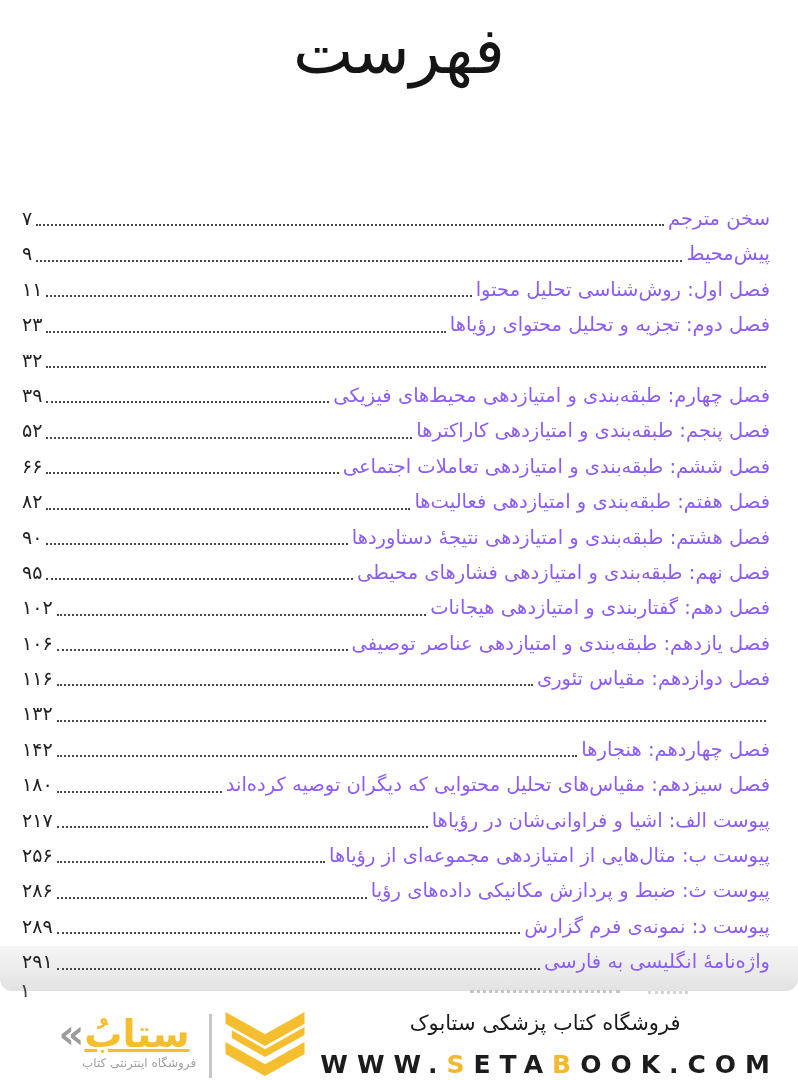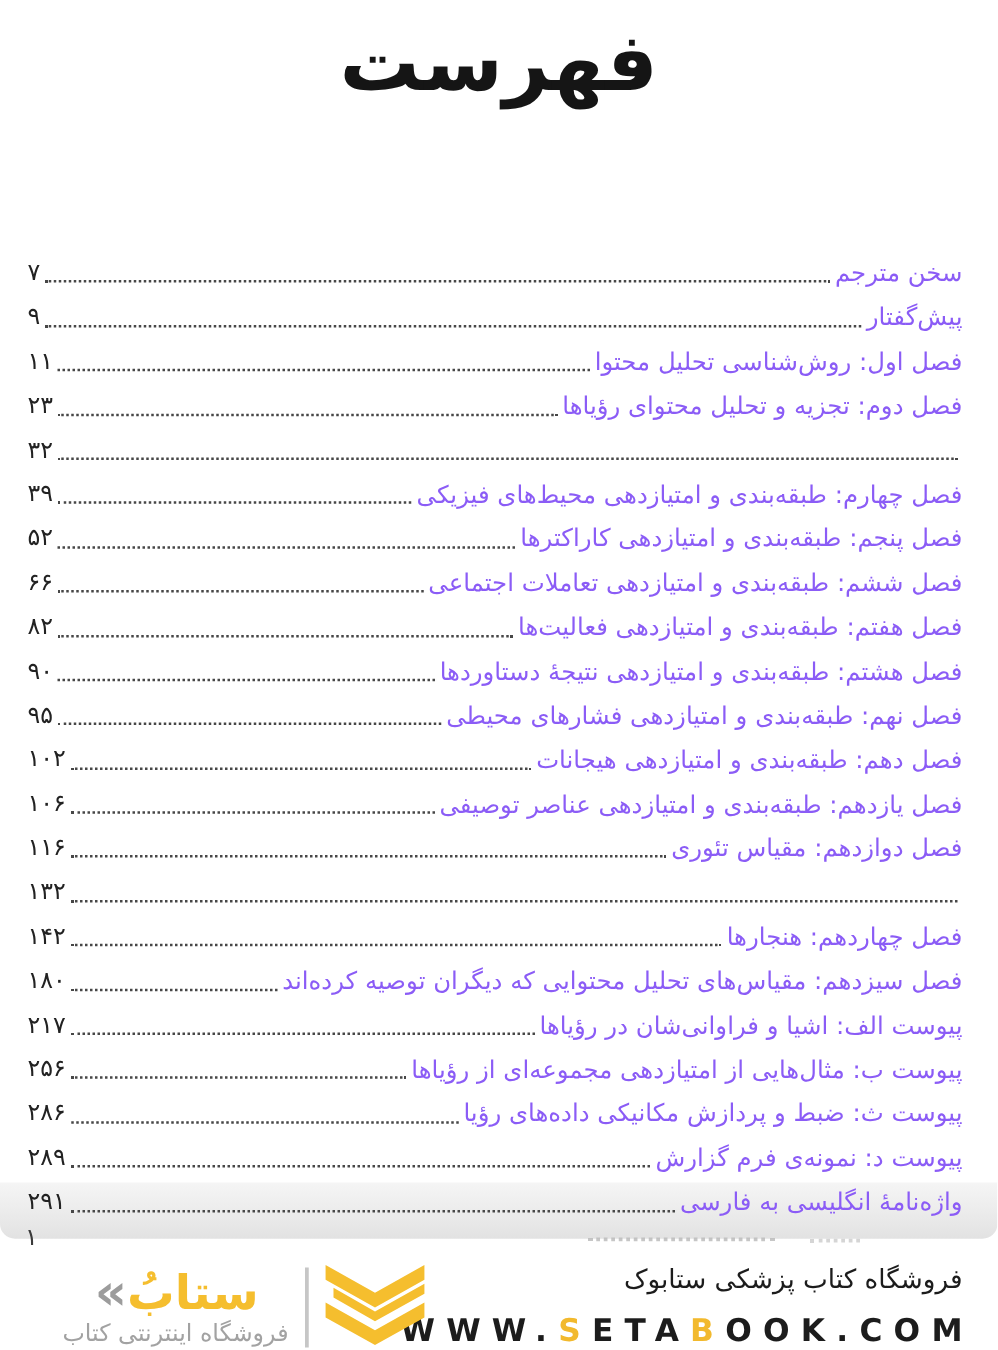--- a/index.html
+++ b/index.html
@@ -8,21 +8,21 @@
     width:798px;height:1080px;
     background:#ffffff;
     overflow:hidden;
     font-family:"DejaVu Sans", sans-serif;
     color:#1f1f1f;
   }
   
   .page-title{
     position:absolute;top:14px;left:0;right:0;
     text-align:center;
-    font-size:64px;font-weight:bold;color:#151515;
+    font-size:64px;font-weight:normal;color:#151515;
     direction:rtl;
     letter-spacing:0;
   }
   
   .scan-band{
     position:absolute;top:946px;left:0;width:798px;height:45px;
     background:linear-gradient(180deg,#f5f5f5 0%,#ebebeb 55%,#e2e2e2 100%);
     border-radius:0 0 12px 12px;
   }
   
@@ -50,21 +50,21 @@
   .toc-partial-dashes{
     position:absolute;top:990px;left:470px;width:150px;height:0;
     border-top:3px dotted #b9b9b9;opacity:.8;
   }
   .toc-partial-dashes2{
     position:absolute;top:991px;left:648px;width:40px;height:0;
     border-top:3px dotted #c4c4c4;opacity:.7;
   }
   
   .footer-right{
-    position:absolute;top:1008px;right:28px;text-align:right;
+    position:absolute;top:1008px;right:28px;text-align:center;
   }
   .store-title{
     font-size:21px;color:#1c1c1c;direction:rtl;line-height:30px;
   }
   .site-url{
     margin-top:12px;margin-right:-9px;
     font-size:25px;font-weight:bold;letter-spacing:9px;
     color:#1c1c1c;direction:ltr;line-height:30px;
   }
   .url-gold{color:#F2B92D;}
@@ -73,28 +73,29 @@
     display:flex;align-items:flex-start;
   }
   .logo-text-block{
     display:flex;flex-direction:column;align-items:center;
     padding-top:2px;
   }
   .logo-wordmark{
     direction:rtl;display:flex;align-items:center;
     font-size:38px;font-weight:bold;line-height:40px;
   }
-  .wordmark-main{color:#F5BE2E;}
+  .wordmark-main{color:#F5BE2E;text-decoration:underline;}
   .wordmark-kaf{
     color:#9c9c9c;direction:ltr;unicode-bidi:bidi-override;
     display:inline-block;font-size:40px;margin-left:2px;
   }
   .logo-subtitle{
-    font-size:19px;color:#a2a2a2;direction:rtl;margin-top:2px;
+    font-size:12px;color:#a2a2a2;direction:rtl;margin-top:2px;
     letter-spacing:.5px;
+    margin-left:32px;
   }
   .logo-divider{
     width:3px;height:64px;background:#c6c6c6;margin:2px 13px 0 13px;
   }
   .logo-mark{display:block;}
 </style>
 </head>
 <body>
 
 <div class="page">
@@ -104,21 +105,21 @@
   <div class="scan-band"></div>
 
   <div class="toc">
     <div class="toc-row">
       <span class="toc-row-title">سخن مترجم</span>
       <span class="toc-leader"></span>
       <span class="toc-row-page">۷</span>
     </div>
 
     <div class="toc-row">
-      <span class="toc-row-title">پیش‌گفتار</span>
+      <span class="toc-row-title">پیش‌محیط</span>
       <span class="toc-leader"></span>
       <span class="toc-row-page">۹</span>
     </div>
 
     <div class="toc-row">
       <span class="toc-row-title">فصل اول: روش‌شناسی تحلیل محتوا</span>
       <span class="toc-leader"></span>
       <span class="toc-row-page">۱۱</span>
     </div>
 
@@ -163,21 +164,21 @@
       <span class="toc-row-page">۹۰</span>
     </div>
 
     <div class="toc-row">
       <span class="toc-row-title">فصل نهم: طبقه‌بندی و امتیازدهی فشارهای محیطی</span>
       <span class="toc-leader"></span>
       <span class="toc-row-page">۹۵</span>
     </div>
 
     <div class="toc-row">
-      <span class="toc-row-title">فصل دهم: طبقه‌بندی و امتیازدهی هیجانات</span>
+      <span class="toc-row-title">فصل دهم: گفتار‌بندی و امتیازدهی هیجانات</span>
       <span class="toc-leader"></span>
       <span class="toc-row-page">۱۰۲</span>
     </div>
 
     <div class="toc-row">
       <span class="toc-row-title">فصل یازدهم: طبقه‌بندی و امتیازدهی عناصر توصیفی</span>
       <span class="toc-leader"></span>
       <span class="toc-row-page">۱۰۶</span>
     </div>
 

